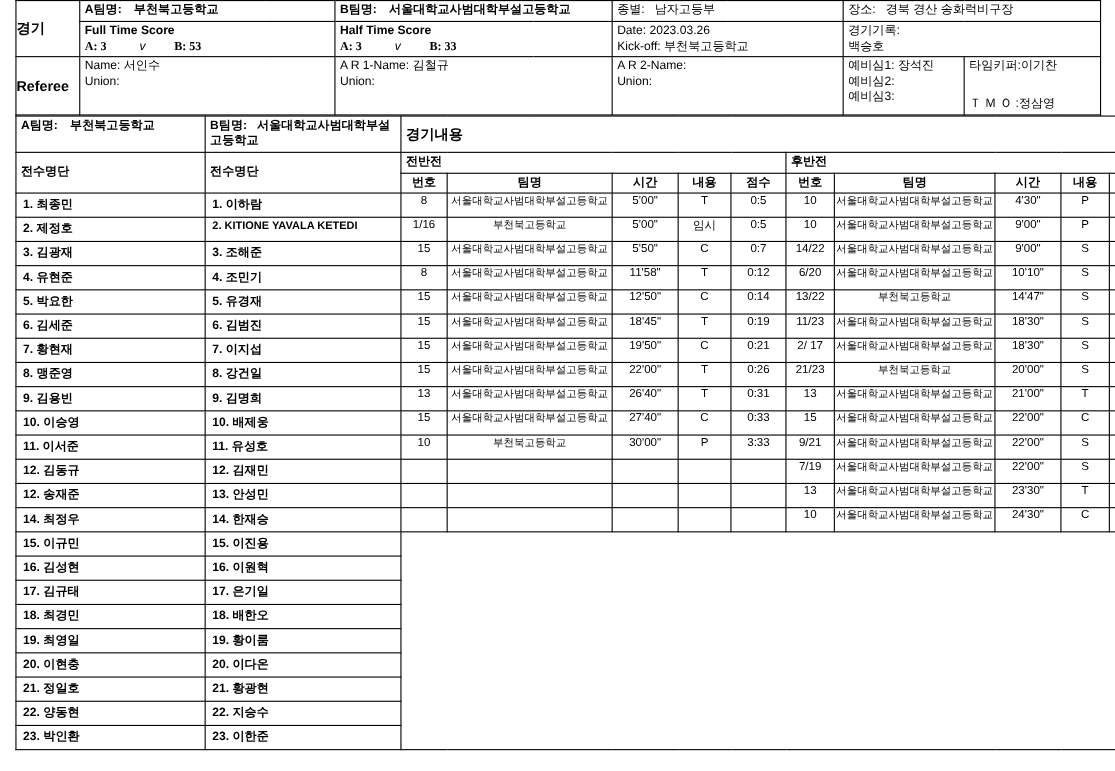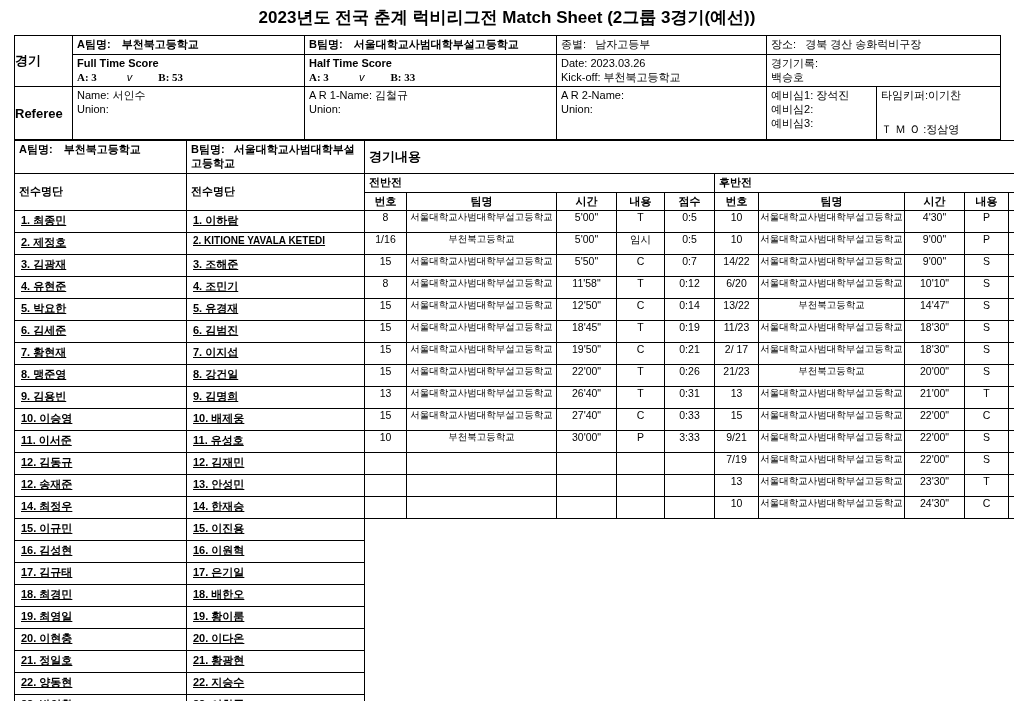--- a/index.html
+++ b/index.html
@@ -20,31 +20,30 @@
   td,th{border:1px solid #000;padding:0;vertical-align:top;font-weight:normal;}
   .cell{padding:2px 4px;line-height:1.25;}
   .b{font-weight:bold;}
   .c{text-align:left;}
   .mid{vertical-align:middle;}
   .lbl{font-weight:bold;text-align:left;font-size:13px;}
   .scoreline{display:flex;align-items:baseline;}
   .scoreline .a{font-weight:bold;font-family:Liberation Serif, serif;}
   .scoreline .v{padding:0 26px 0 30px;font-style:italic;}
   .hdrrow td{text-align:center;font-weight:bold;margin-left:44px;}
-  .namecell{padding:2px 4px 2px 6px;font-weight:bold;text-decoration:underline;}
+  .namecell{padding:2px 4px 2px 6px;font-weight:bold;}
   .evt td{height:17px;}
   .evt .team{font-size:9.5px;white-space:nowrap;overflow:hidden;text-align:center;}
   .evt .num,.evt .time,.evt .type,.evt .sc{text-align:center;font-size:10.5px;}
 </style>
 </head>
 <body>
 
 <div class="page">
 
-  <div class="title">2023년도 전국 춘계 럭비리그전  Match Sheet (2그룹 3경기(예선))</div>
 
   <table class="sheet">
     <colgroup>
       <col style="width:58px">
         <col style="width:168px">
         <col style="width:64px">
       <col style="width:180px">
         <col style="width:72px">
         <col style="width:104px">
       <col style="width:106px">

